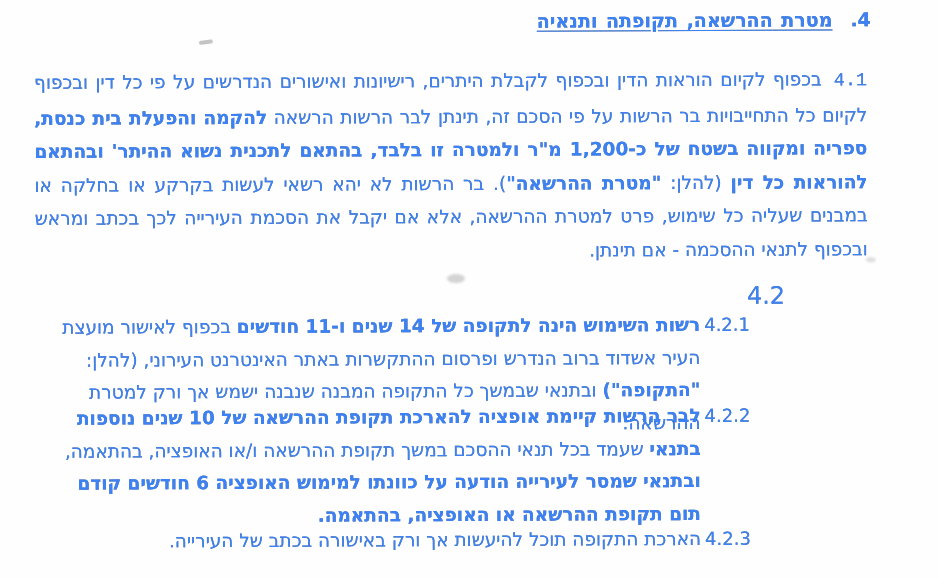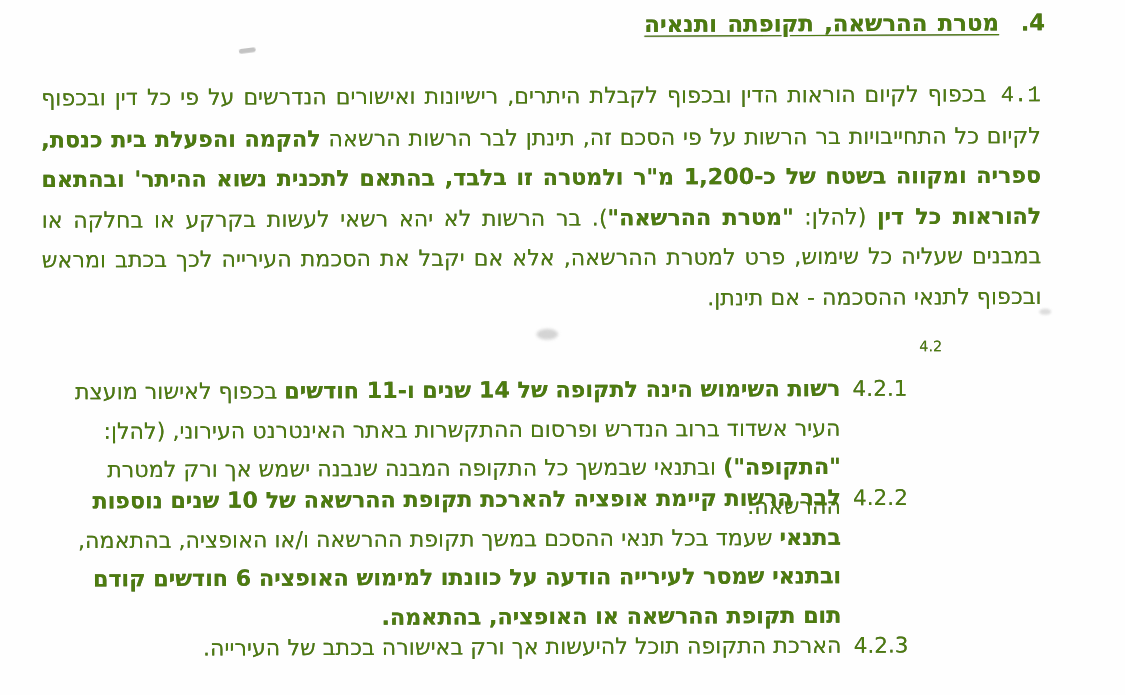--- a/index.html
+++ b/index.html
@@ -2,21 +2,21 @@
 <html lang="he"><head>
 <meta charset="utf-8">
 <style>
   html,body{margin:0;padding:0;background:#ffffff;}
   .page{
     position:relative;
     width:938px;height:579px;
     background:#fefefe;
     overflow:hidden;
     font-family:"DejaVu Sans", sans-serif;
-    color:#4d7c0f;
+    color:#3b82f6;
     direction:rtl;
     text-shadow:0 0 .5px rgba(20,20,20,.6);
   }
   .tilt{position:absolute;inset:0;transform:rotate(-0.25deg);transform-origin:50% 50%;}
 
   .heading{
     position:absolute;top:10px;right:66px;
     font-size:19px;font-weight:bold;white-space:nowrap;
   }
   .heading .hnum{margin-left:18px;}
@@ -25,31 +25,31 @@
   .p41{
     position:absolute;top:64px;right:70px;width:833px;
     margin:0;
     font-size:18.5px;line-height:33.5px;
     text-align:justify;
   }
   .p41 .pnum{margin-left:12px;font-family:Liberation Mono, monospace;}
 
   .p42num{
     position:absolute;top:283px;right:153px;
-    font-size:12px;
+    font-size:24px;
   }
 
   .sub{
     position:absolute;right:238px;width:645px;
     font-size:18.5px;line-height:32.5px;
     text-align:right;
   }
   .sub .snum{
     position:absolute;right:-62px;top:0;width:58px;
-    font-size:18px;text-align:center;
+    font-size:18px;text-align:left;
   }
   .s421{top:310px;}
   .s422{top:401px;}
   .s423{top:524px;}
 
   .b{font-weight:bold;}
   .u{text-underline-offset:3px;}
 
   .speck{position:absolute;pointer-events:none;}
   .speck1{left:200px;top:39px;width:14px;height:4px;background:#c3c3c3;border-radius:2px;transform:rotate(-7deg);filter:blur(.4px);}

